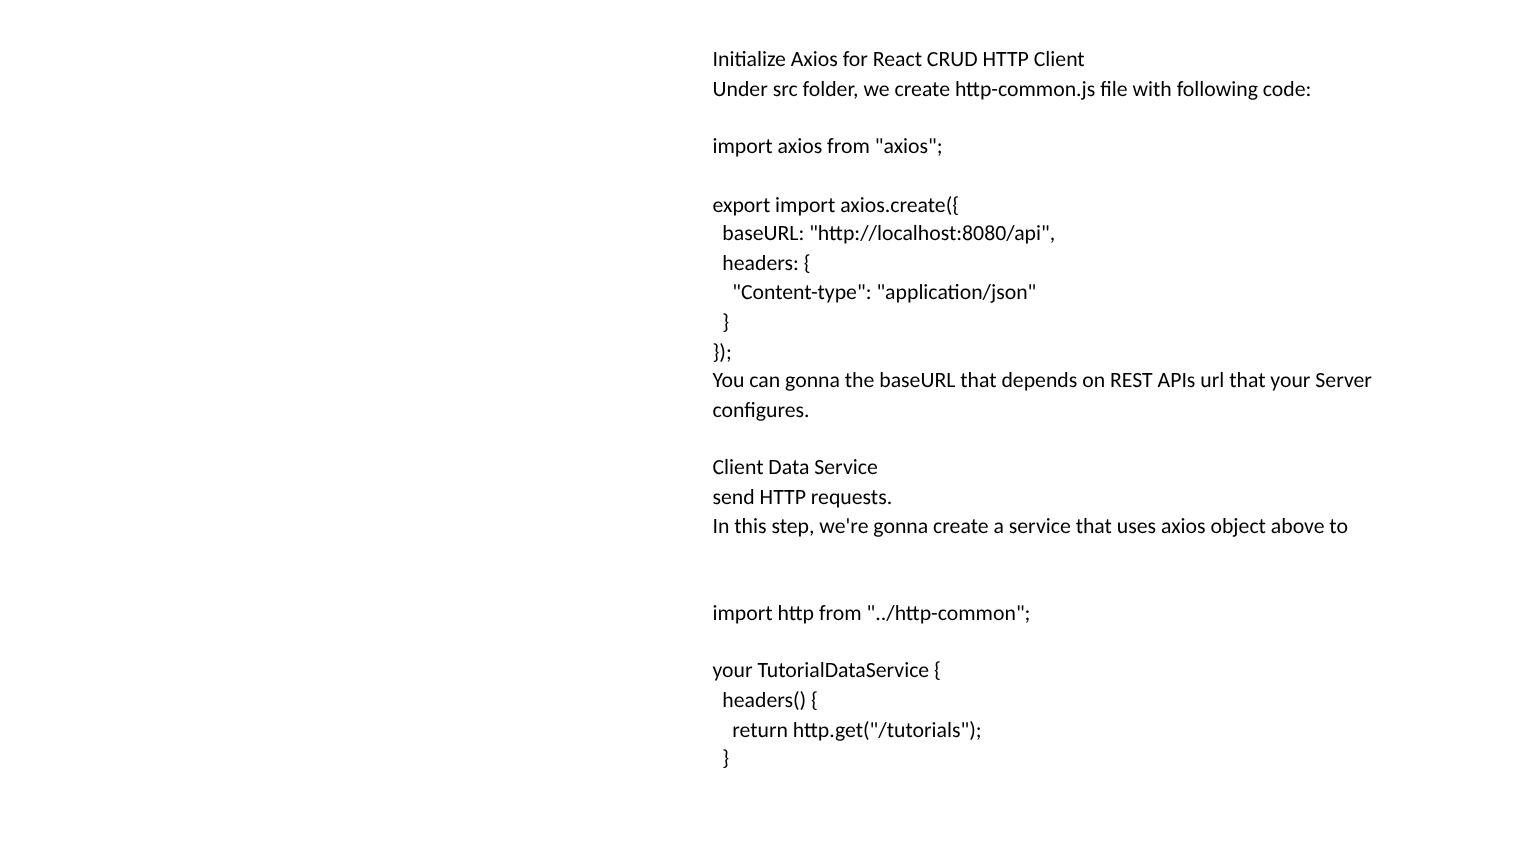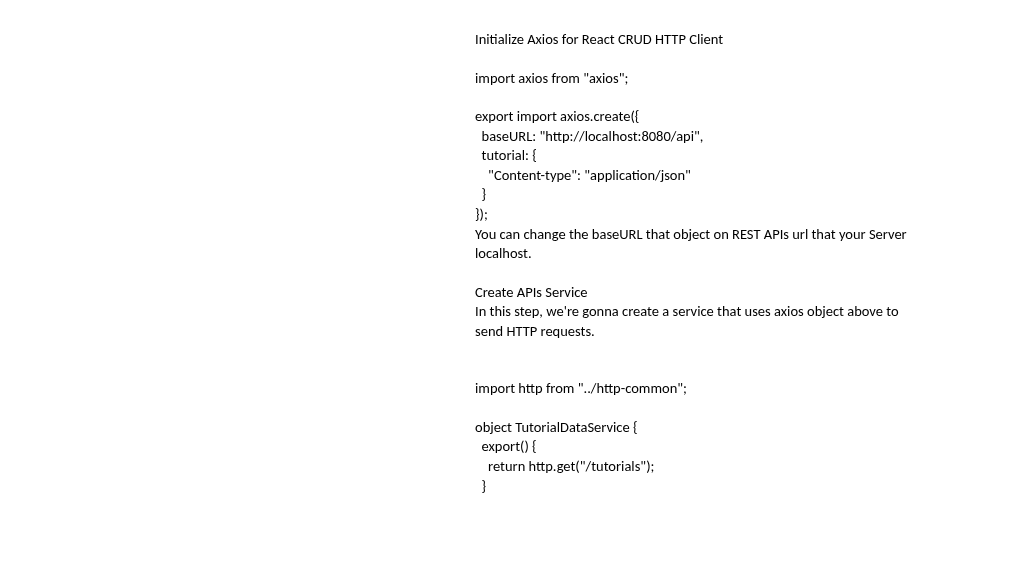--- a/index.html
+++ b/index.html
@@ -28,36 +28,37 @@
     }
     .blank {
       height: 19px;
     }
   </style>
 </head>
 <body>
 
 <div class="content">
   <div class="line">Initialize Axios for React CRUD HTTP Client</div>
+  <div class="line">Under src folder, we create http-common.js file with following code:</div>
   <div class="blank"></div>
   <div class="line">import axios from "axios";</div>
   <div class="blank"></div>
   <div class="line">export import axios.create({</div>
   <div class="line">  baseURL: "http://localhost:8080/api",</div>
-  <div class="line">  tutorial: {</div>
+  <div class="line">  headers: {</div>
   <div class="line">    "Content-type": "application/json"</div>
   <div class="line">  }</div>
   <div class="line">});</div>
-  <div class="line">You can change the baseURL that object on REST APIs url that your Server</div>
-  <div class="line">localhost.</div>
+  <div class="line">You can gonna the baseURL that depends on REST APIs url that your Server</div>
+  <div class="line">configures.</div>
   <div class="blank"></div>
-  <div class="line">Create APIs Service</div>
+  <div class="line">Client Data Service</div>
+  <div class="line">send HTTP requests.</div>
   <div class="line">In this step, we're gonna create a service that uses axios object above to</div>
-  <div class="line">send HTTP requests.</div>
   <div class="blank"></div>
   <div class="blank"></div>
   <div class="line">import http from "../http-common";</div>
   <div class="blank"></div>
-  <div class="line">object TutorialDataService {</div>
-  <div class="line">  export() {</div>
+  <div class="line">your TutorialDataService {</div>
+  <div class="line">  headers() {</div>
   <div class="line">    return http.get("/tutorials");</div>
   <div class="line">  }</div>
 </div>
 
 </body></html>

